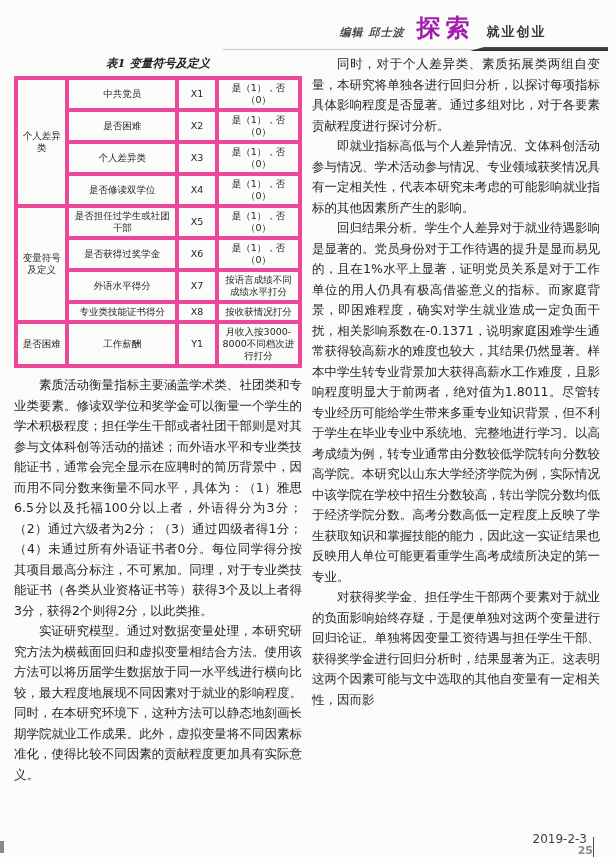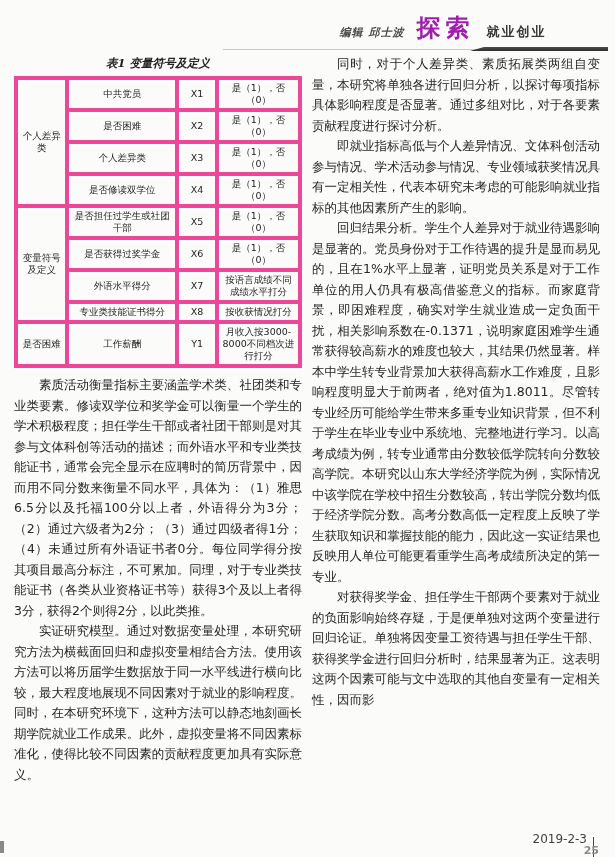--- a/index.html
+++ b/index.html
@@ -40,21 +40,21 @@
                   text-align:center; vertical-align:middle; padding:2px 2px; color:#1e1e1e; }
   td.grp { width:52px; }
   td.nm  { width:112px; }
   td.sym { width:40px; }
   td.def { width:84px; }
 
   
   .footer { position:absolute; bottom:0; right:6px; width:90px; height:26px; }
   .date    { position:absolute; right:22px; top:1px; font-size:12px; color:#3f3f3f; }
   .pg-rule { position:absolute; right:15px; top:6px; width:1px; height:22px; background:#4a4a4a; }
-  .pagenum { position:absolute; right:10px; top:13px; font-size:11px; font-weight:bold; color:#8a8a8a; }
+  .pagenum { position:absolute; right:16px; top:13px; font-size:11px; font-weight:bold; color:#8a8a8a; }
 
   
   .artifact { position:absolute; left:0; bottom:4px; width:4px; height:12px; background:#5a5a5a; opacity:.7; }
 </style>
 </head>
 <body>
 
 <div class="page">
 
   <div class="hdr">

